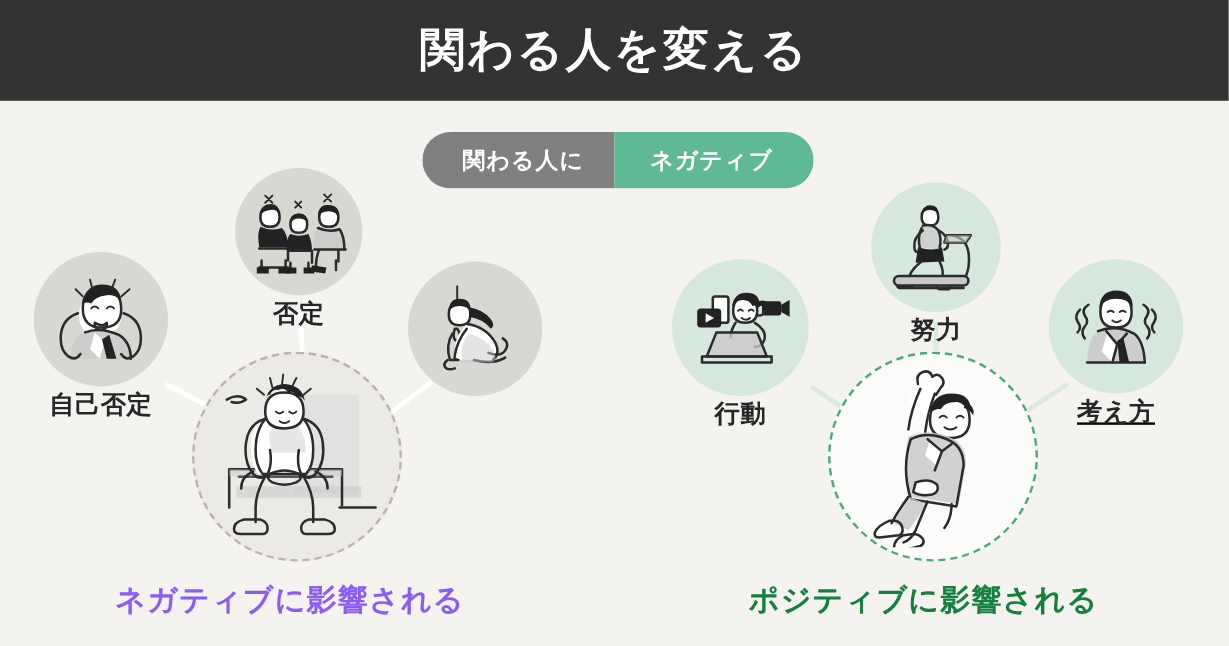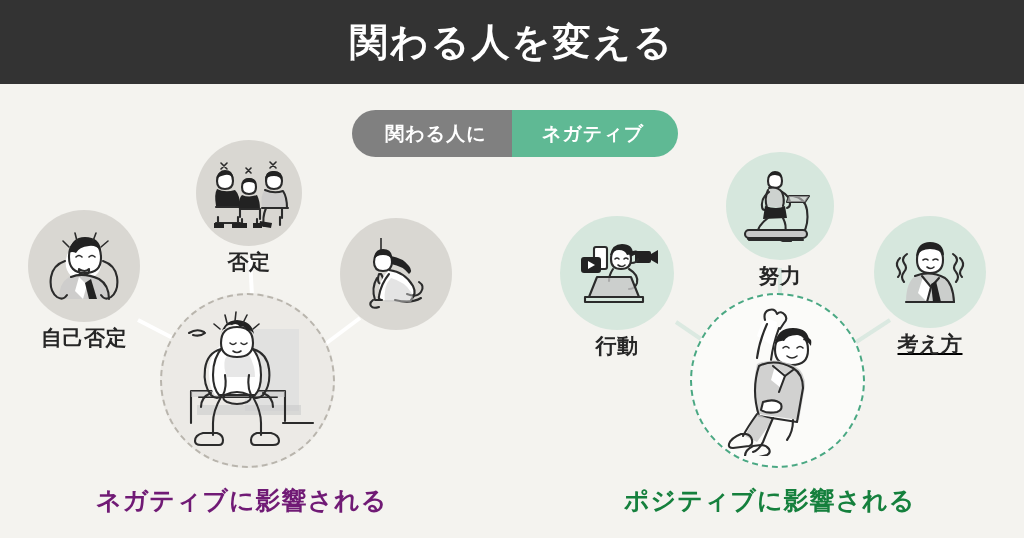--- a/index.html
+++ b/index.html
@@ -161,21 +161,21 @@
     position: absolute;
     font-size: 25px;
     font-weight: 700;
     letter-spacing: 1px;
     white-space: nowrap;
     line-height: 1;
   }
   .caption-neg {
     left: 96px;
     top: 488px;
-    color: #701a75;
+    color: #8b5cf6;
   }
   .caption-pos {
     left: 624px;
     top: 488px;
     color: #15803d;
   }
 
   
   .ill-stroke { fill: none; stroke: #2b2b2b; stroke-width: 2.1; stroke-linecap: round; stroke-linejoin: round; }
   .ill-thin   { fill: none; stroke: #2b2b2b; stroke-width: 1.6; stroke-linecap: round; stroke-linejoin: round; }

